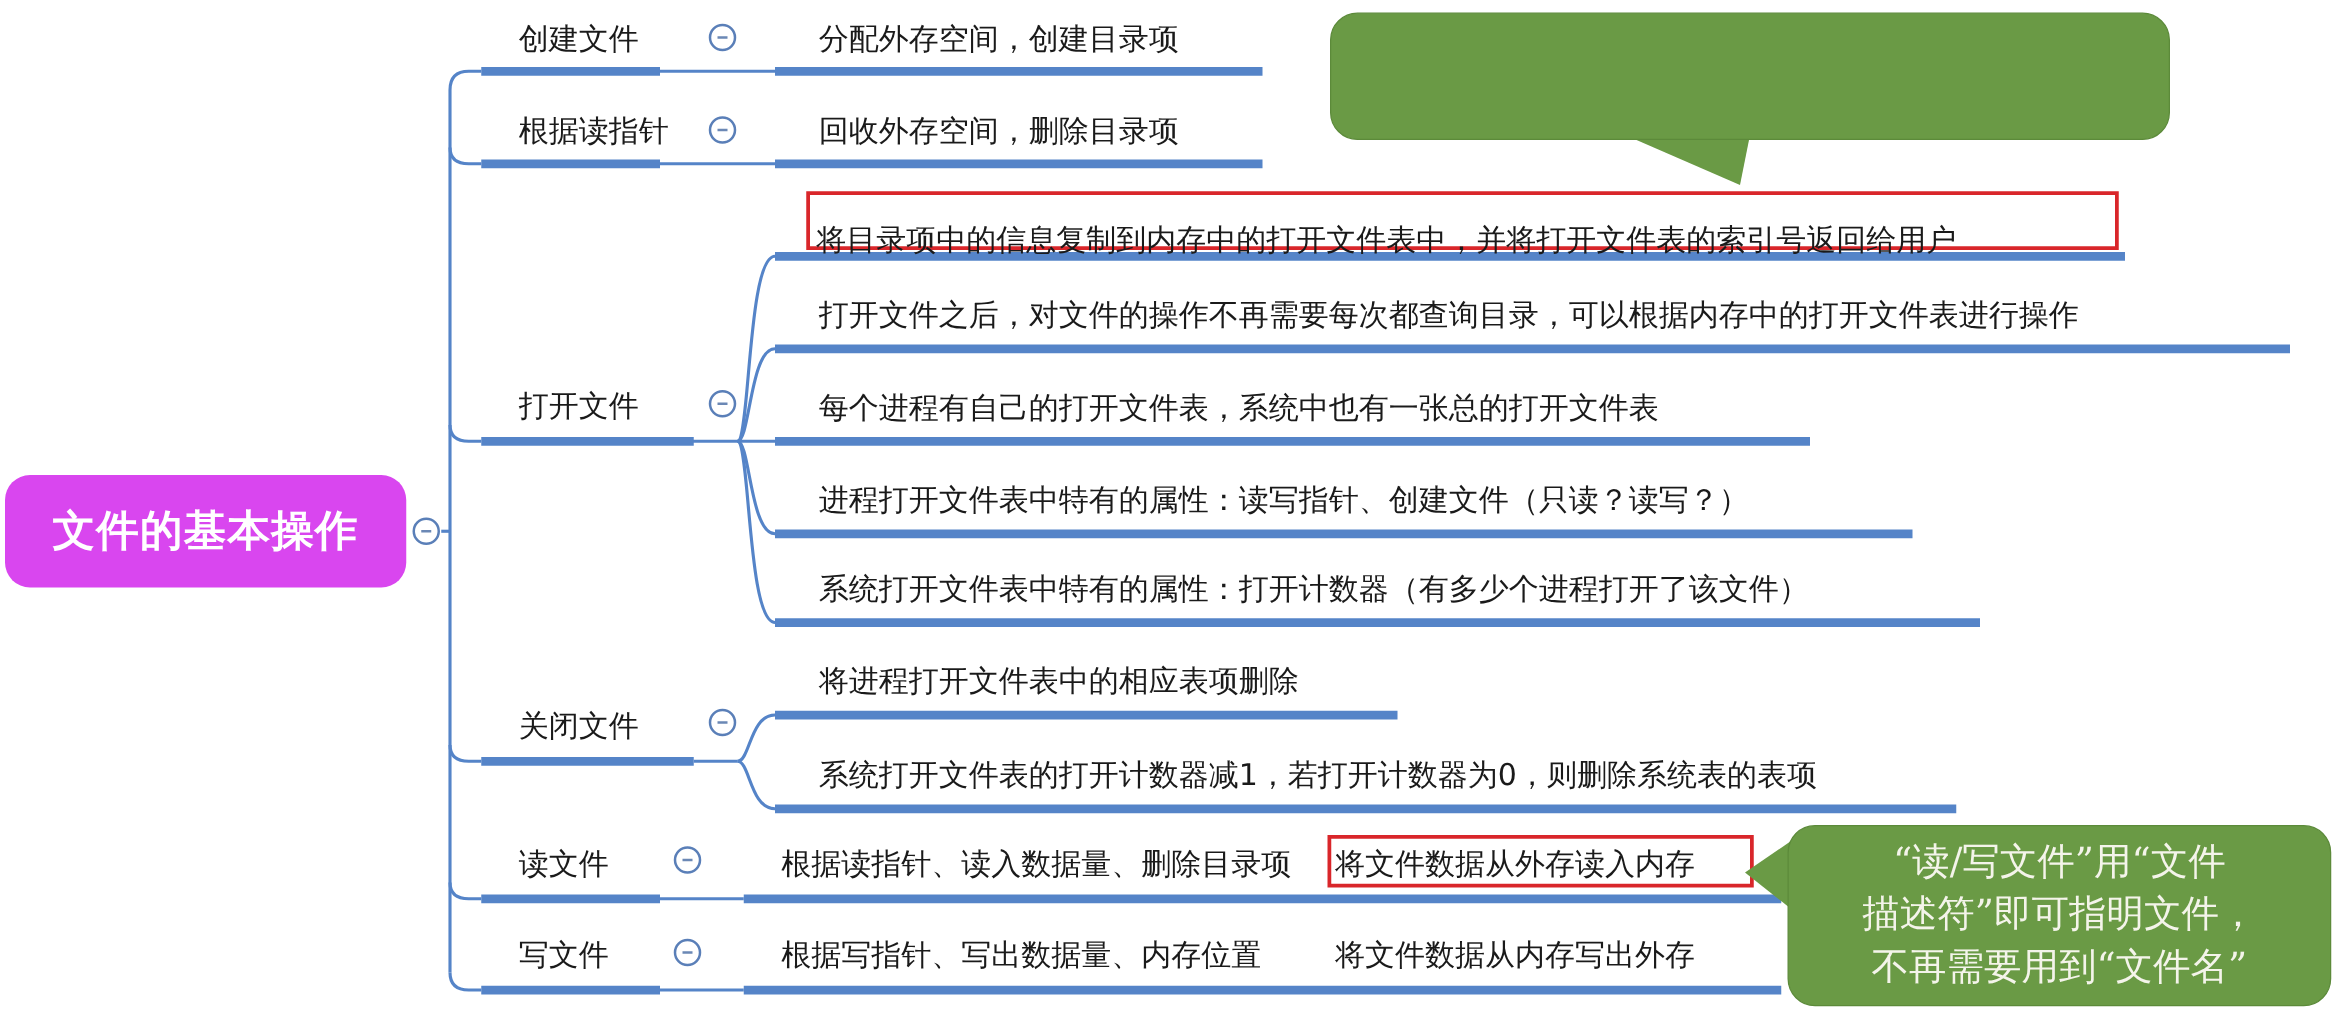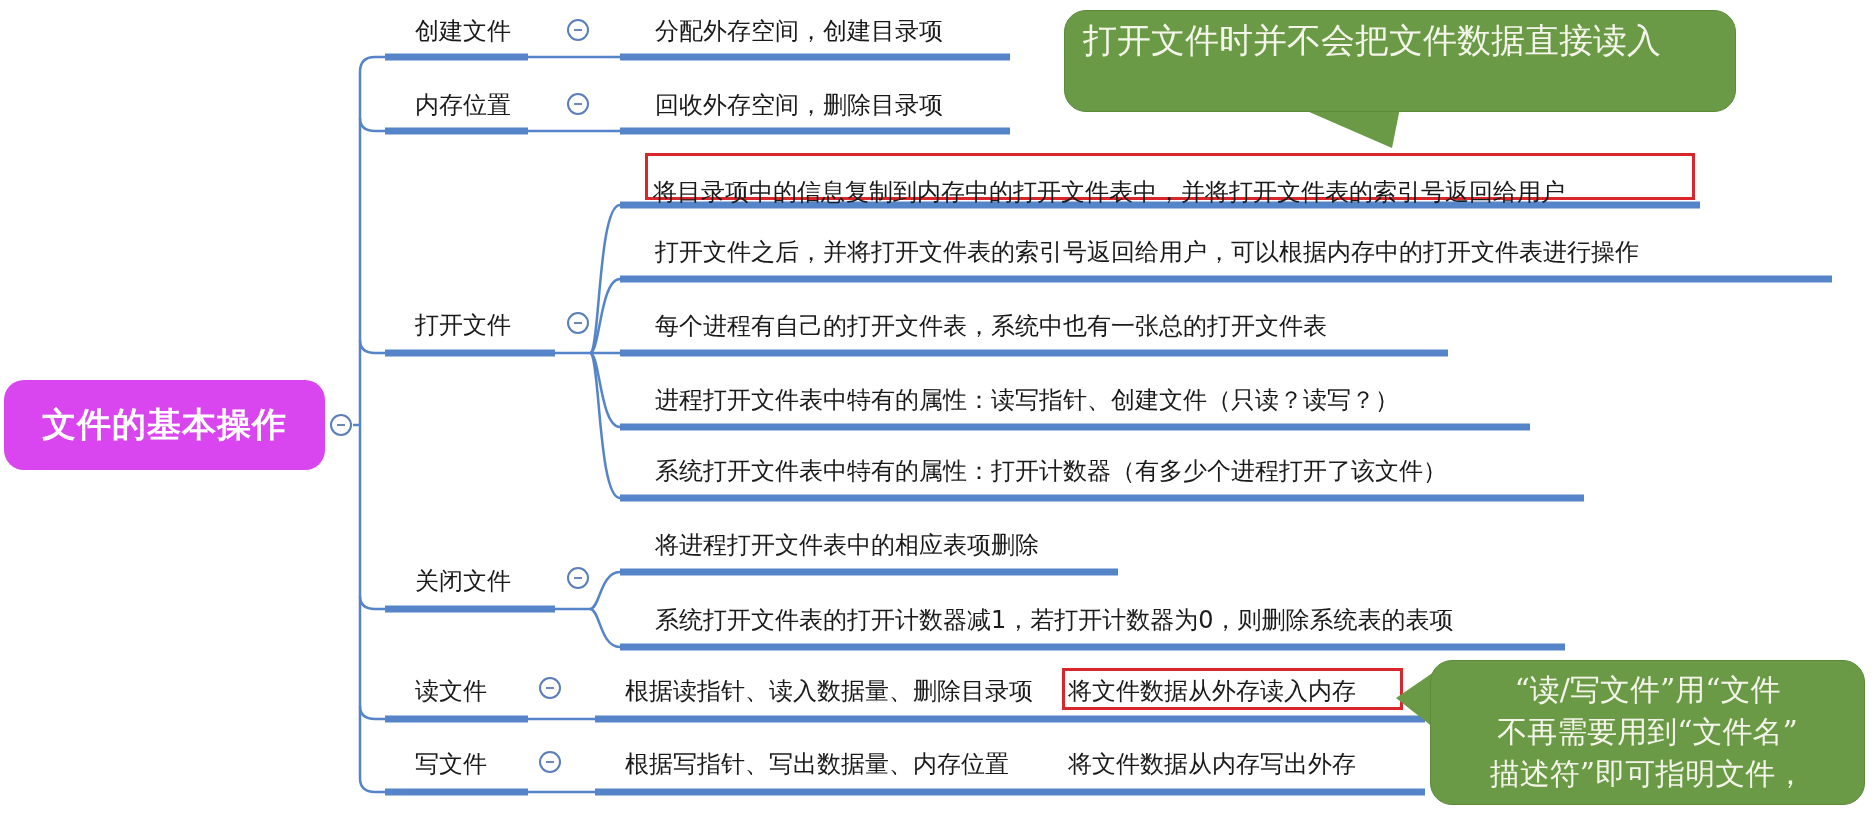--- a/index.html
+++ b/index.html
@@ -77,29 +77,29 @@
 
 <div class="root-node">
   <span>文件的基本操作</span>
 </div>
 <div class="toggle" style="left:330px;top:414px;"></div>
 
 <div class="label branch-label" style="left:415px;top:16px;">创建文件</div>
 <div class="toggle" style="left:567px;top:19px;"></div>
 <div class="label" style="left:655px;top:16px;">分配外存空间，创建目录项</div>
 
-<div class="label branch-label" style="left:415px;top:90px;">内存位置</div>
+<div class="label branch-label" style="left:415px;top:90px;">根据读指针</div>
 <div class="toggle" style="left:567px;top:93px;"></div>
 <div class="label" style="left:655px;top:90px;">回收外存空间，删除目录项</div>
 
 <div class="label branch-label" style="left:415px;top:310px;">打开文件</div>
 <div class="toggle" style="left:567px;top:312px;"></div>
 <div class="red-box" style="left:645px;top:153px;width:1050px;height:47px;"></div>
 <div class="label" style="left:653px;top:177px;">将目录项中的信息复制到内存中的打开文件表中，并将打开文件表的索引号返回给用户</div>
-<div class="label" style="left:655px;top:237px;">打开文件之后，并将打开文件表的索引号返回给用户，可以根据内存中的打开文件表进行操作</div>
+<div class="label" style="left:655px;top:237px;">打开文件之后，对文件的操作不再需要每次都查询目录，可以根据内存中的打开文件表进行操作</div>
 <div class="label" style="left:655px;top:311px;">每个进程有自己的打开文件表，系统中也有一张总的打开文件表</div>
 <div class="label" style="left:655px;top:385px;">进程打开文件表中特有的属性：读写指针、创建文件（只读？读写？）</div>
 <div class="label" style="left:655px;top:456px;">系统打开文件表中特有的属性：打开计数器（有多少个进程打开了该文件）</div>
 
 <div class="label branch-label" style="left:415px;top:566px;">关闭文件</div>
 <div class="toggle" style="left:567px;top:567px;"></div>
 <div class="label" style="left:655px;top:530px;">将进程打开文件表中的相应表项删除</div>
 <div class="label" style="left:655px;top:605px;">系统打开文件表的打开计数器减1，若打开计数器为0，则删除系统表的表项</div>
 
 <div class="label branch-label" style="left:415px;top:676px;">读文件</div>
@@ -110,23 +110,22 @@
 
 <div class="label branch-label" style="left:415px;top:749px;">写文件</div>
 <div class="toggle" style="left:539px;top:751px;"></div>
 <div class="label" style="left:625px;top:749px;">根据写指针、写出数据量、内存位置 </div>
 <div class="label" style="left:1068px;top:749px;">将文件数据从内存写出外存</div>
 
 <svg class="abs" style="left:1290px;top:108px;" width="140" height="46">
   <polygon points="10,0 110,0 102,40" fill="#6a9a45"></polygon>
 </svg>
 <div class="callout" style="left:1064px;top:10px;width:672px;height:102px;padding:8px 18px;font-size:34px;line-height:42px;">
-  <div>打开文件时并不会把文件数据直接读入</div>
 </div>
 
 <svg class="abs" style="left:1394px;top:668px;" width="46" height="70">
   <polygon points="40,4 40,60 2,30" fill="#6a9a45"></polygon>
 </svg>
 <div class="callout" style="left:1430px;top:660px;width:435px;height:145px;padding:8px 14px;font-size:30px;line-height:42px;text-align:center;">
   <div>“读/写文件”用“文件</div>
+  <div>描述符”即可指明文件，</div>
   <div>不再需要用到“文件名”</div>
-  <div>描述符”即可指明文件，</div>
 </div>
 
 </body></html>

